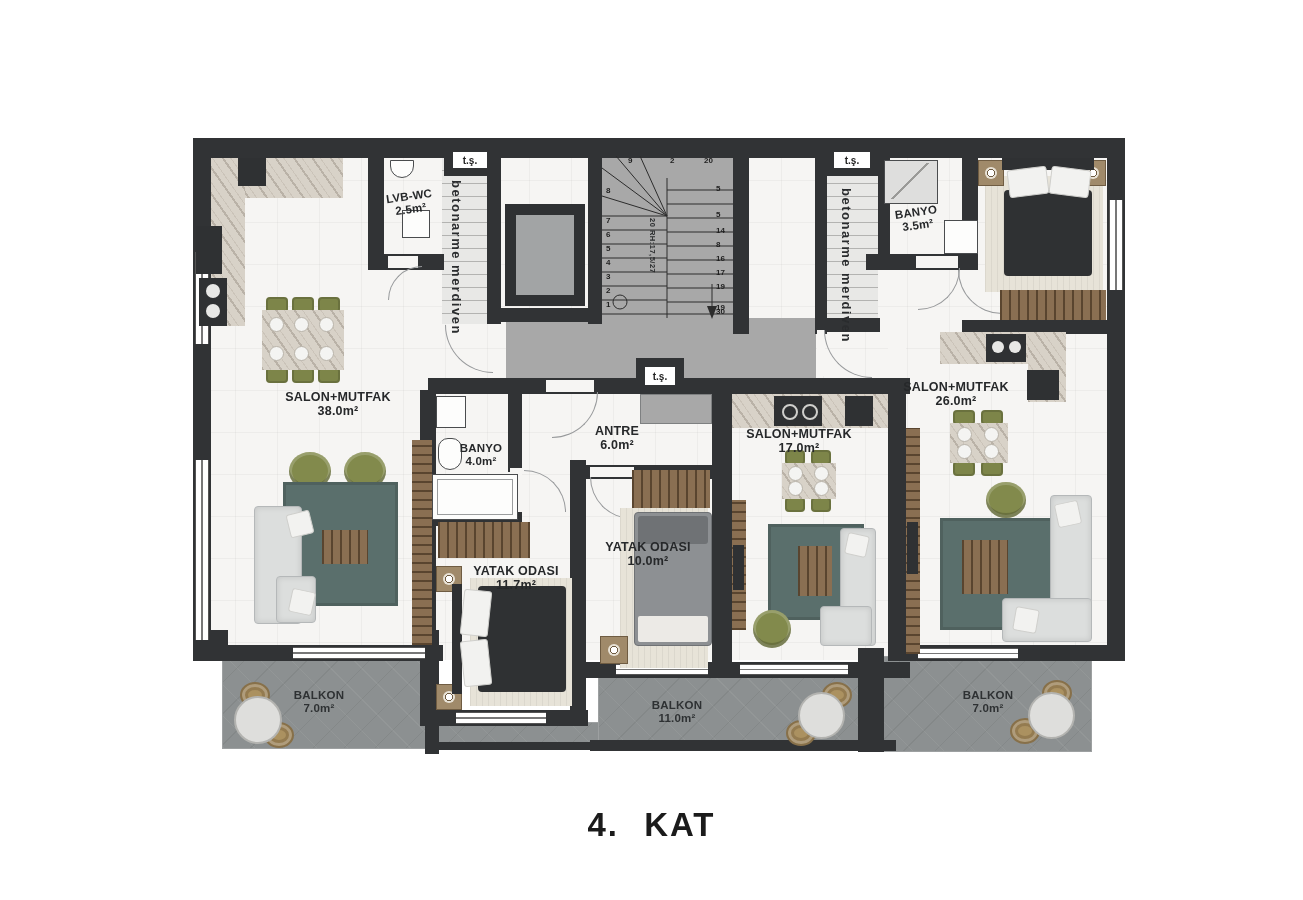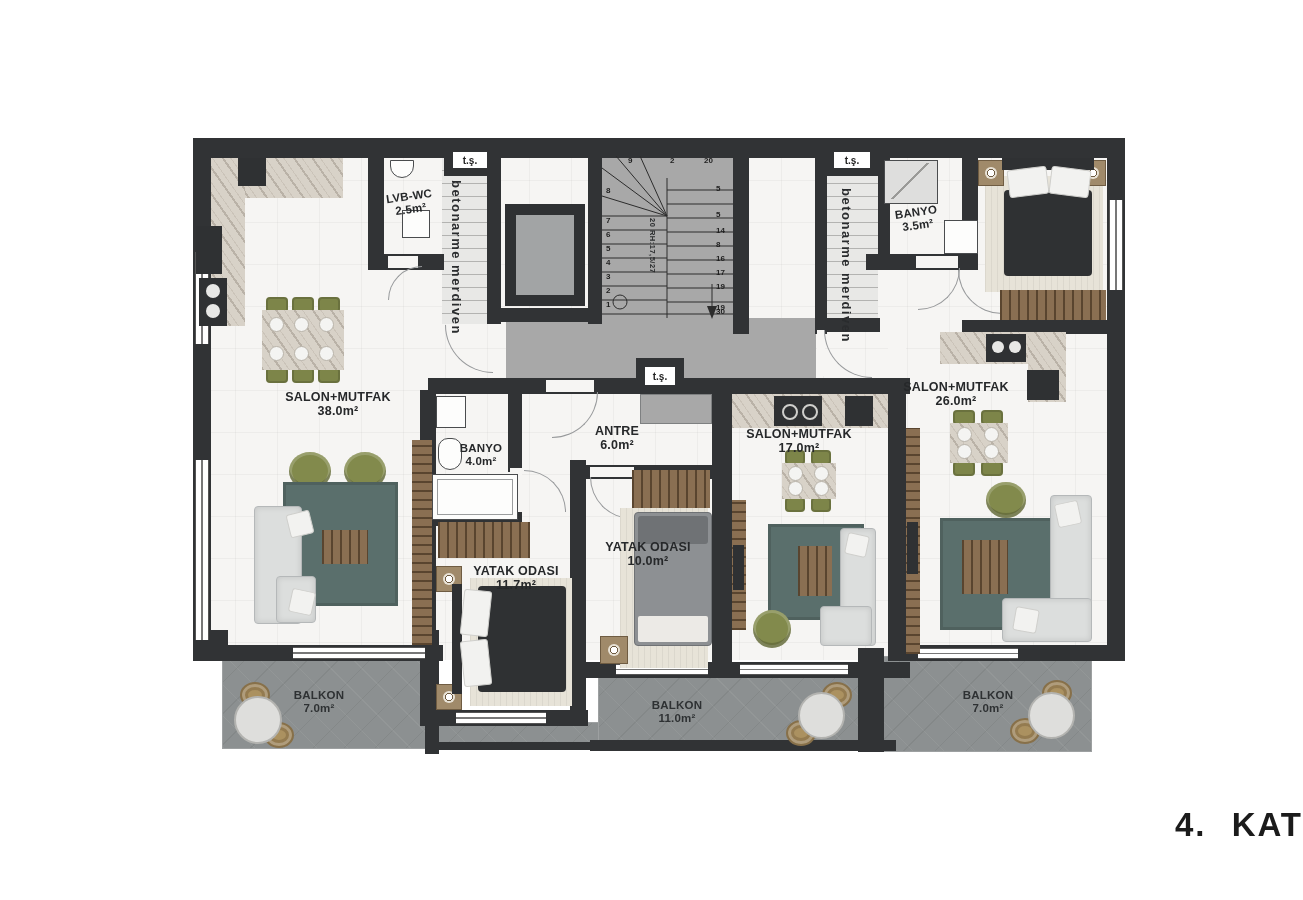--- a/index.html
+++ b/index.html
@@ -56,21 +56,21 @@
   .tsbox{position:absolute;background:#fff;border:3px solid var(--wall);box-sizing:border-box;
          font-weight:bold;font-size:10px;color:#222;display:flex;align-items:center;justify-content:center;}
   .snum{position:absolute;font-size:8px;font-weight:bold;color:#1f1f1f;}
   .fix{position:absolute;background:#fdfdfc;border:1.4px solid #4a4c4e;box-sizing:border-box;}
   .nstand{position:absolute;background:#a08a6a;border:1px solid #6f5c42;box-sizing:border-box;}
   .nstand::after{content:"";position:absolute;left:50%;top:50%;width:12px;height:12px;margin:-6px 0 0 -6px;
                  background:radial-gradient(circle,#fff 0 3px,#6f5c42 3px 4px,#e8e2d6 4px 6px);border-radius:50%;}
   .rattan{position:absolute;background:#ab9160;border:2px solid #87704a;border-radius:50%;box-sizing:border-box;
           box-shadow:inset 0 0 0 3px rgba(255,255,255,0.25), inset 0 0 0 6px rgba(80,60,30,0.25);}
   .rtable{position:absolute;background:#dededc;border:2px solid #b3b3b0;border-radius:50%;box-sizing:border-box;}
-  #title{position:absolute;left:0;right:0;text-align:right;font-size:33px;font-weight:bold;
+  #title{position:absolute;left:0;right:0;text-align:center;font-size:33px;font-weight:bold;
          color:#1b1b1b;word-spacing:14px;letter-spacing:2px;}
 </style>
 </head>
 <body>
 
 <div id="canvas">
 
   <div class="abs tile" style="left:193px;top:138px;width:932px;height:522px;"></div>
 
   <div class="abs balc" style="left:222px;top:656px;width:217px;height:93px;"></div>

